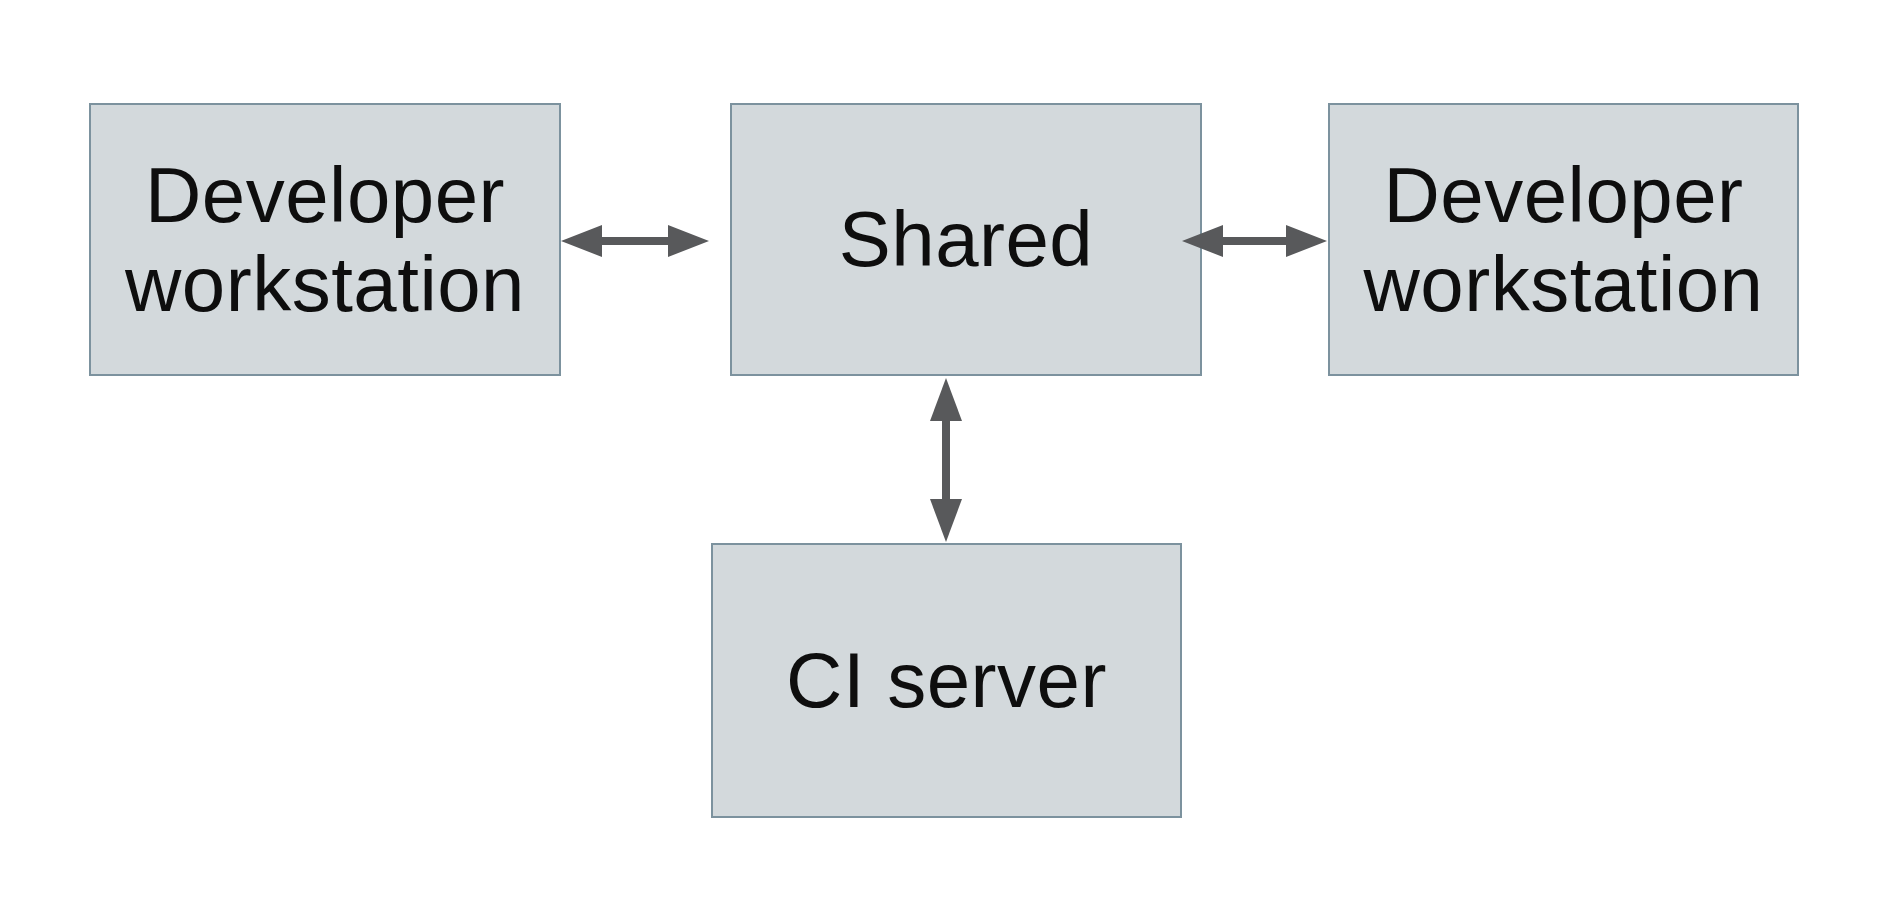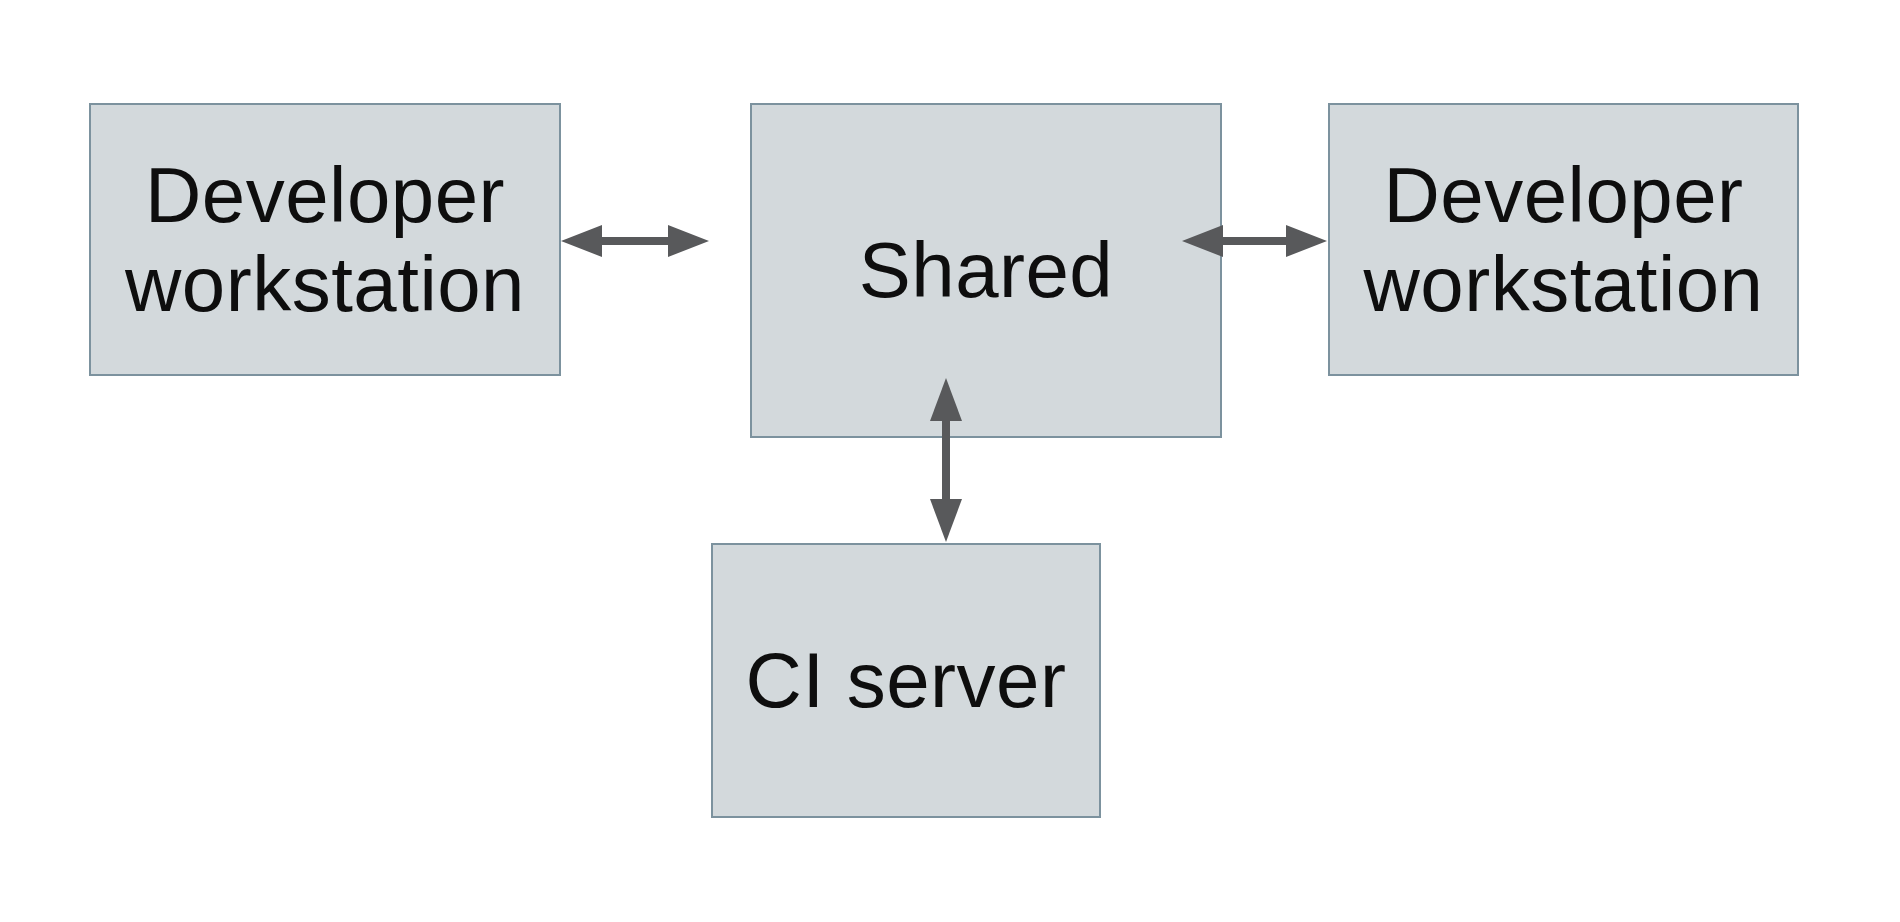--- a/index.html
+++ b/index.html
@@ -31,23 +31,23 @@
     text-align: center;
   }
   .node-label {
     color: var(--text);
     font-size: 78px;
     line-height: 1.13;
     letter-spacing: 0.5px;
     white-space: nowrap;
   }
   #node-dev-left   { left: 89px;   top: 103px; width: 472px; height: 273px; }
-  #node-cache      { left: 750px;  top: 103px; width: 472px; height: 335px; }
+  #node-cache      { left: 730px;  top: 103px; width: 472px; height: 273px; }
   #node-dev-right  { left: 1328px; top: 103px; width: 471px; height: 273px; }
-  #node-ci         { left: 711px;  top: 543px; width: 390px; height: 275px; }
+  #node-ci         { left: 711px;  top: 543px; width: 471px; height: 275px; }
   .edge { position: absolute; }
   #edge-left  { left: 560px;  top: 219px; width: 150px; height: 44px; }
   #edge-right { left: 1181px; top: 219px; width: 147px; height: 44px; }
   #edge-ci    { left: 924px;  top: 377px; width: 44px;  height: 166px; }
   .edge svg { display: block; width: 100%; height: 100%; }
   .edge .shaft { stroke: var(--arrow); stroke-width: 8; }
   .edge .head  { fill: var(--arrow); }
 </style>
 </head>
 <body>

